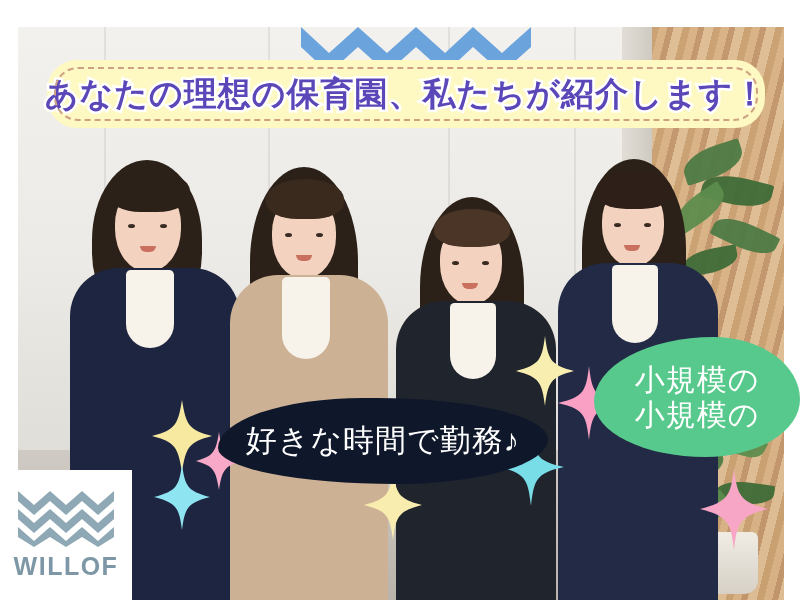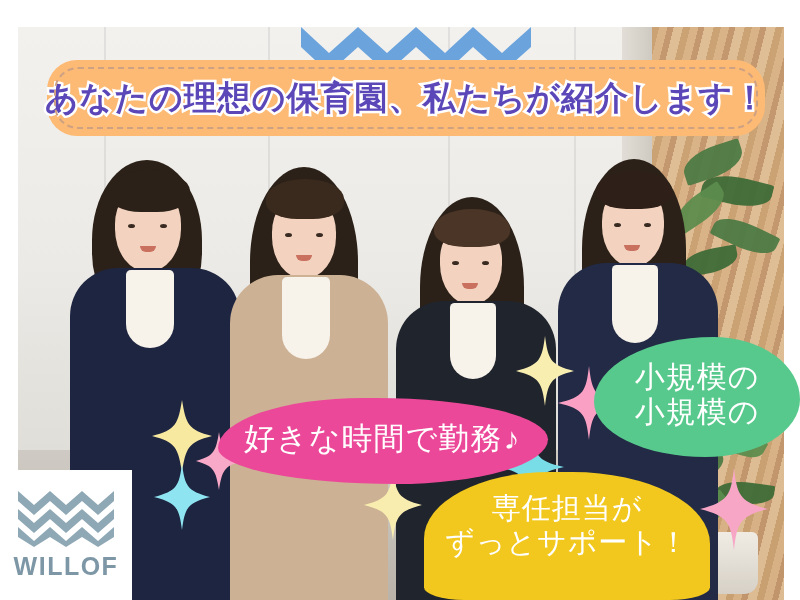--- a/index.html
+++ b/index.html
@@ -148,23 +148,23 @@
     border-radius: 0 0 10px 10px;
     background: #c9705f;
   }
 
   
   .banner {
     position: absolute;
     left: 47px;
     top: 60px;
     width: 718px;
-    height: 76px;
+    height: 68px;
     box-sizing: border-box;
-    background: #fdba74;
+    background: #fef9c3;
     border-radius: 30px;
     z-index: 40;
   }
   .banner::after {
     content: "";
     position: absolute;
     left: 7px; top: 7px; right: 7px; bottom: 7px;
     border: 2px dashed #cfa183;
     border-radius: 24px;
     pointer-events: none;
@@ -192,38 +192,37 @@
   }
 
   
   .blob {
     position: absolute;
     z-index: 50;
     display: flex;
     align-items: center;
     justify-content: center;
     color: #ffffff;
-    font-family: Liberation Mono, monospace;
+    font-family: Liberation Serif, serif;
     font-weight: 500;
-    text-align: center;
     line-height: 1.18;
   }
 
   .blob-green {
     left: 594px; top: 337px;
     width: 206px; height: 120px;
     background: #58c98c;
     border-radius: 58% 42% 46% 54% / 54% 52% 48% 46%;
     font-size: 30px;
     letter-spacing: 1px;
   }
   .blob-pink {
     left: 218px; top: 398px;
     width: 330px; height: 86px;
-    background: #ec4899;
+    background: #0f172a;
     border-radius: 44% 52% 46% 54% / 58% 48% 52% 42%;
     font-size: 31px;
     letter-spacing: 1px;
   }
   .blob-blue {
     left: 140px; top: 494px;
     width: 280px; height: 106px;
     background: #7ccffa;
     border-radius: 48% 48% 12% 12% / 56% 56% 10% 10%;
     font-size: 32px;
@@ -383,26 +382,20 @@
       <div>小規模の</div>
       <div>小規模の</div>
     </div>
   </div>
 
   <div class="blob blob-pink">
     <div>好きな時間で勤務♪</div>
   </div>
 
 
-  <div class="blob blob-yellow">
-    <div>
-      <div>専任担当が</div>
-      <div>ずっとサポート！</div>
-    </div>
-  </div>
 
   <div class="logo-card">
     <svg class="logo-zig" width="96" height="58" viewBox="0 0 96 58">
       <g fill="#8fa8b5">
         <polygon points="0,2 16,16 32,2 48,16 64,2 80,16 96,2 96,12 80,26 64,12 48,26 32,12 16,26 0,12"></polygon>
         <polygon points="0,20 16,34 32,20 48,34 64,20 80,34 96,20 96,30 80,44 64,30 48,44 32,30 16,44 0,30"></polygon>
         <polygon points="0,38 16,52 32,38 48,52 64,38 80,52 96,38 96,48 80,58 64,48 48,58 32,48 16,58 0,48"></polygon>
       </g>
     </svg>
     <div class="logo-wordmark">WILLOF</div>

